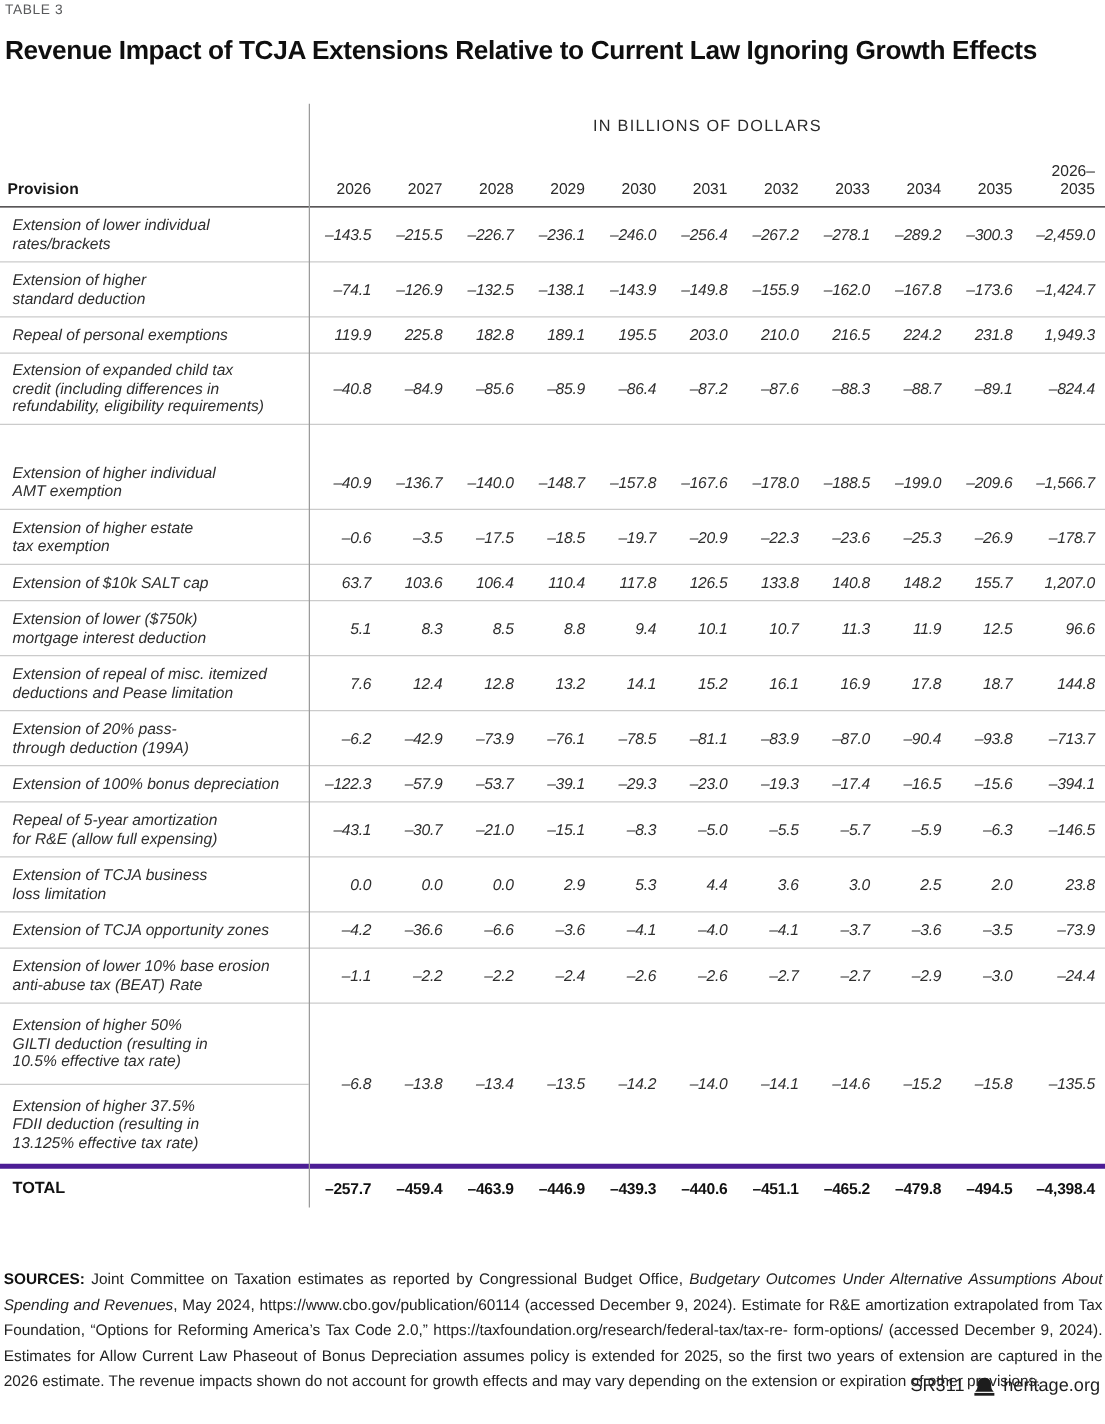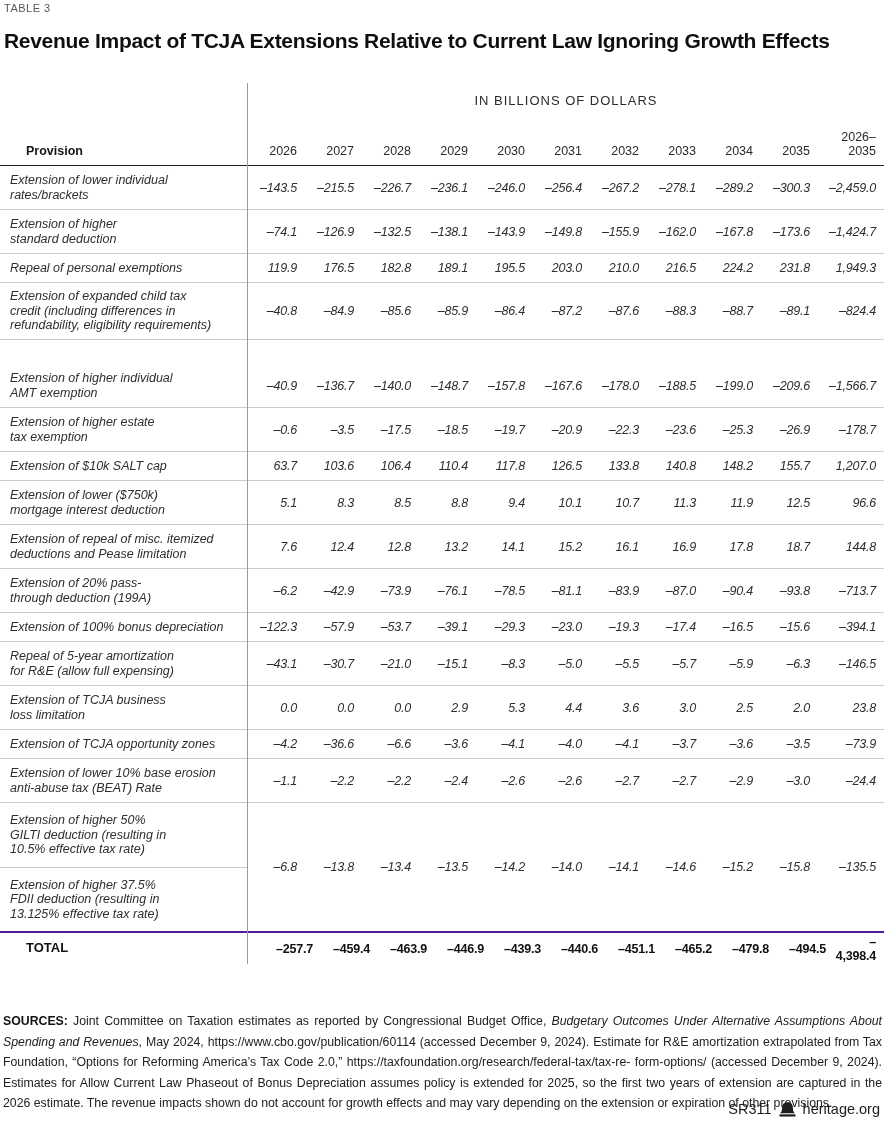--- a/index.html
+++ b/index.html
@@ -41,21 +41,21 @@
   }
   .header-row {
     min-height:44px;
     align-items:end;
     border-bottom:1.5px solid #231f20;
   }
   .header-row .cell { padding-bottom:7px; }
   .cell { box-sizing:border-box; }
   .head-provision {
     font-weight:bold; font-size:12.5px; color:#161616;
-    padding-left:26px;
+    padding-left:6px;
   }
   .head-year {
     font-size:12.5px; text-align:right; padding-right:8px;
     white-space:pre-line; line-height:14px; color:#2a2a2a;
   }
   .row { border-bottom:1px solid #cbcbcb;font-style:italic; }
   .provision {
     font-size:12.5px; line-height:14.5px;
     padding:6px 4px 6px 10px;
     white-space:pre-line;
@@ -67,23 +67,22 @@
   .merged-row { border-bottom:none; min-height:128px; }
   .merged-row .num { align-self:center; }
   .merged-labels { align-self:stretch; display:flex; flex-direction:column; }
   .m-label {
     flex:1; display:flex; align-items:center;
     font-size:12.5px; line-height:14.5px;
     padding:6px 4px 6px 10px; white-space:pre-line;
   }
   .m-sep { height:1px; background:#cbcbcb; margin-right:1px; }
   .total-row {
-    border-top:2px solid #4c1d95;
+    border-top:4px solid #4c1d95;
     min-height:31px;
-    padding-left:16px;
   }
   .total-row .provision { font-size:13px; font-weight:bold; color:#111; padding-top:4px; padding-bottom:4px; }
   .total-row .num { font-weight:bold; color:#111; }
   .sources {
     margin:47px 0 0 0; padding:0 2px 0 3px;
     font-size:12.3px; line-height:20.5px;
     text-align:justify; color:#222;
   }
   .sources strong { color:#111; }
   .page-footer {
@@ -150,21 +149,21 @@
           <div class="cell num">–149.8</div>
           <div class="cell num">–155.9</div>
           <div class="cell num">–162.0</div>
           <div class="cell num">–167.8</div>
           <div class="cell num">–173.6</div>
           <div class="cell num">–1,424.7</div>
         </div>
         <div class="grid-row row" style="min-height: 28px;">
           <div class="cell provision">Repeal of personal exemptions</div>
           <div class="cell num">119.9</div>
-          <div class="cell num">176.5</div>
+          <div class="cell num">225.8</div>
           <div class="cell num">182.8</div>
           <div class="cell num">189.1</div>
           <div class="cell num">195.5</div>
           <div class="cell num">203.0</div>
           <div class="cell num">210.0</div>
           <div class="cell num">216.5</div>
           <div class="cell num">224.2</div>
           <div class="cell num">231.8</div>
           <div class="cell num">1,949.3</div>
         </div>

